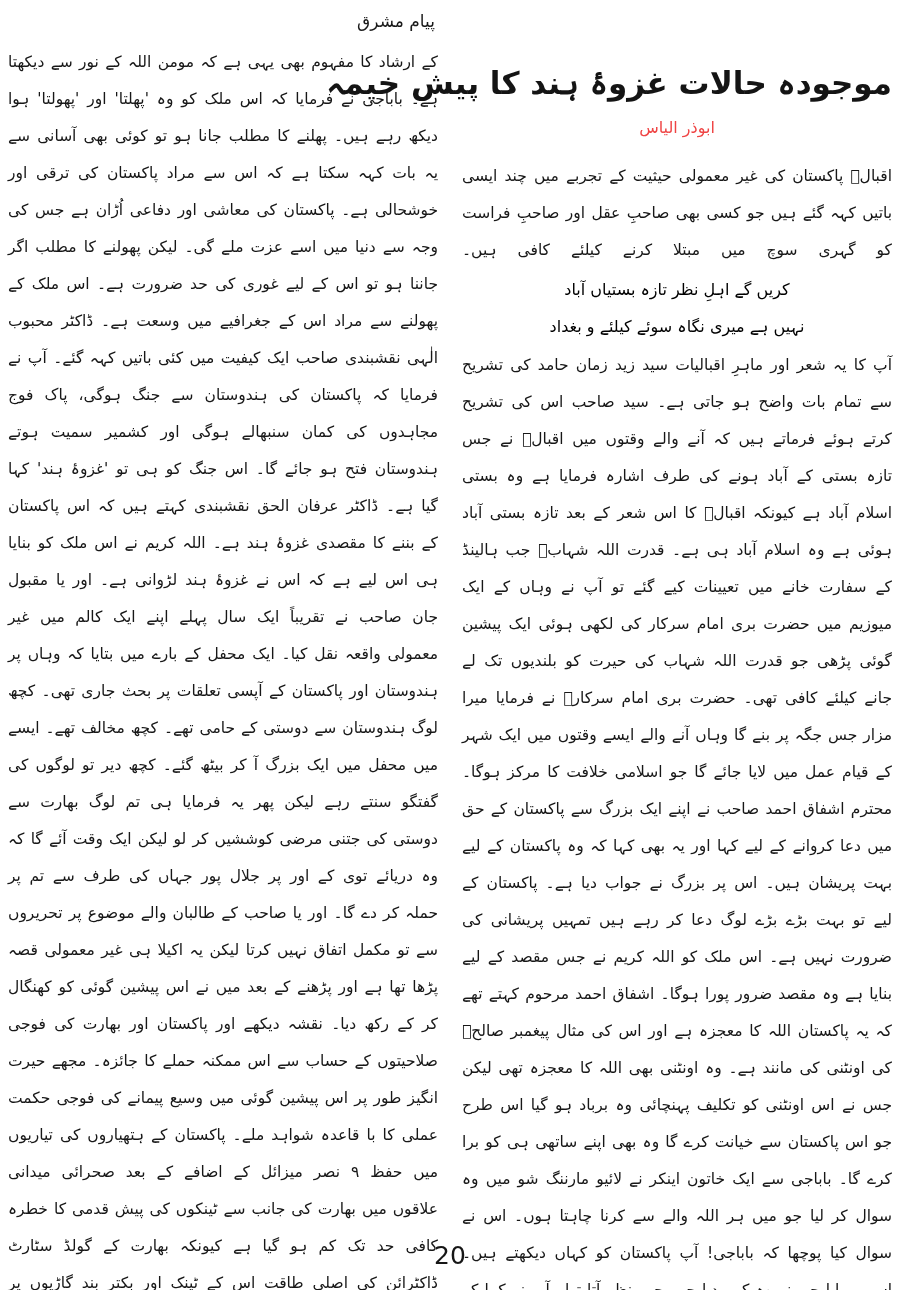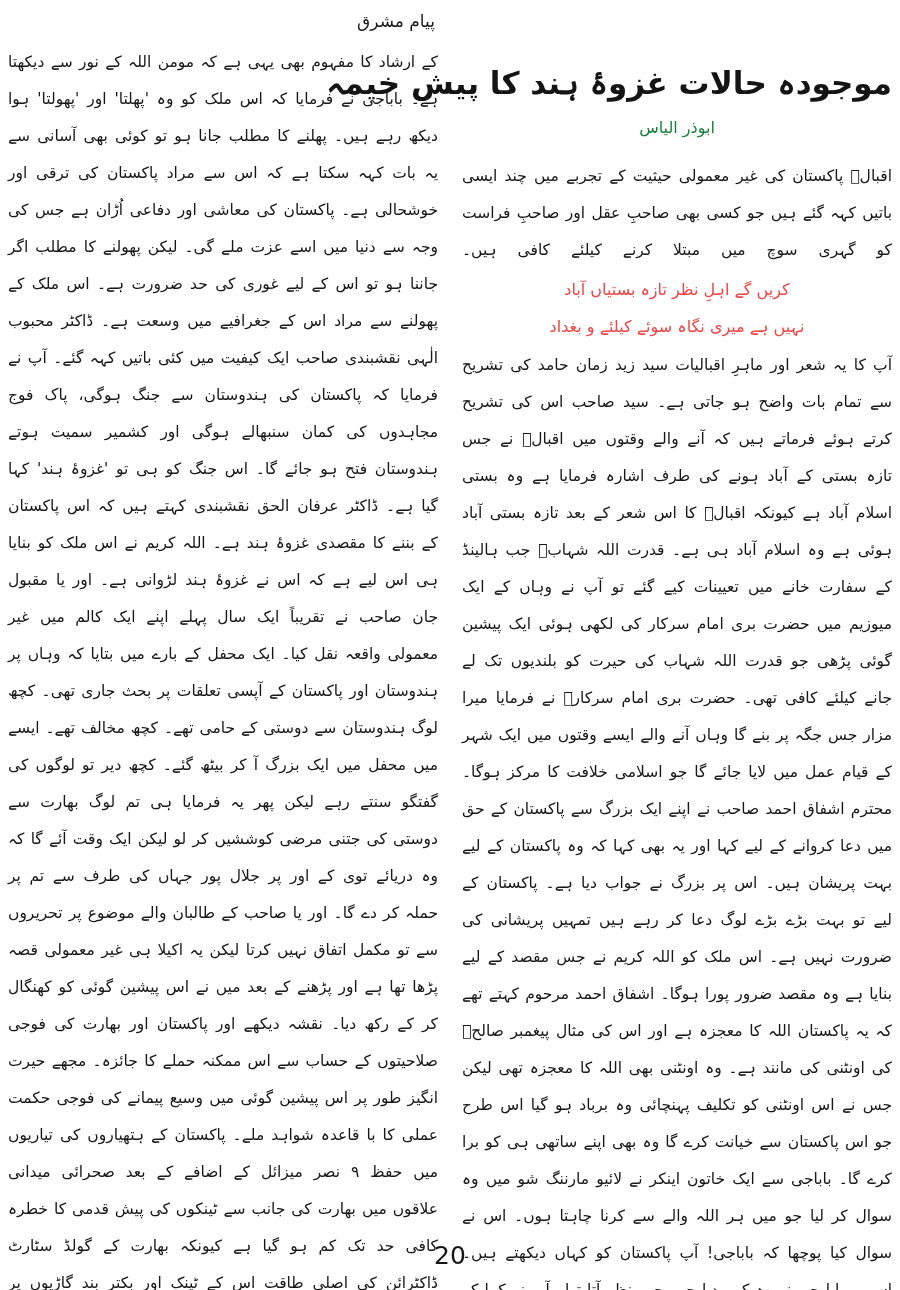--- a/index.html
+++ b/index.html
@@ -62,21 +62,21 @@
     font-weight: bold;
     letter-spacing: 0.5px;
     color: #141414;
     margin: 14px 0 6px 0;
     white-space: nowrap;
     direction: rtl;
   }
   .article-byline {
     font-size: 16px;
     line-height: 28px;
-    color: #15803d;
+    color: #ef4444;
     margin: 0 0 14px 0;
     direction: rtl;
   }
 
   
   .para {
     font-size: 15.5px;
     line-height: 37px;
     margin: 0;
     color: #171717;
@@ -88,21 +88,21 @@
 
   
   .verse {
     margin: 2px 0 2px 0;
     direction: rtl;
   }
   .verse-line {
     font-size: 16px;
     line-height: 37px;
     text-align-last: center;
-    color: #ef4444;
+    color: #000000;
     white-space: nowrap;
   }
 
   
   .folio {
     position: absolute;
     bottom: 18px;
     left: 0;
     width: 900px;
     text-align: center;

